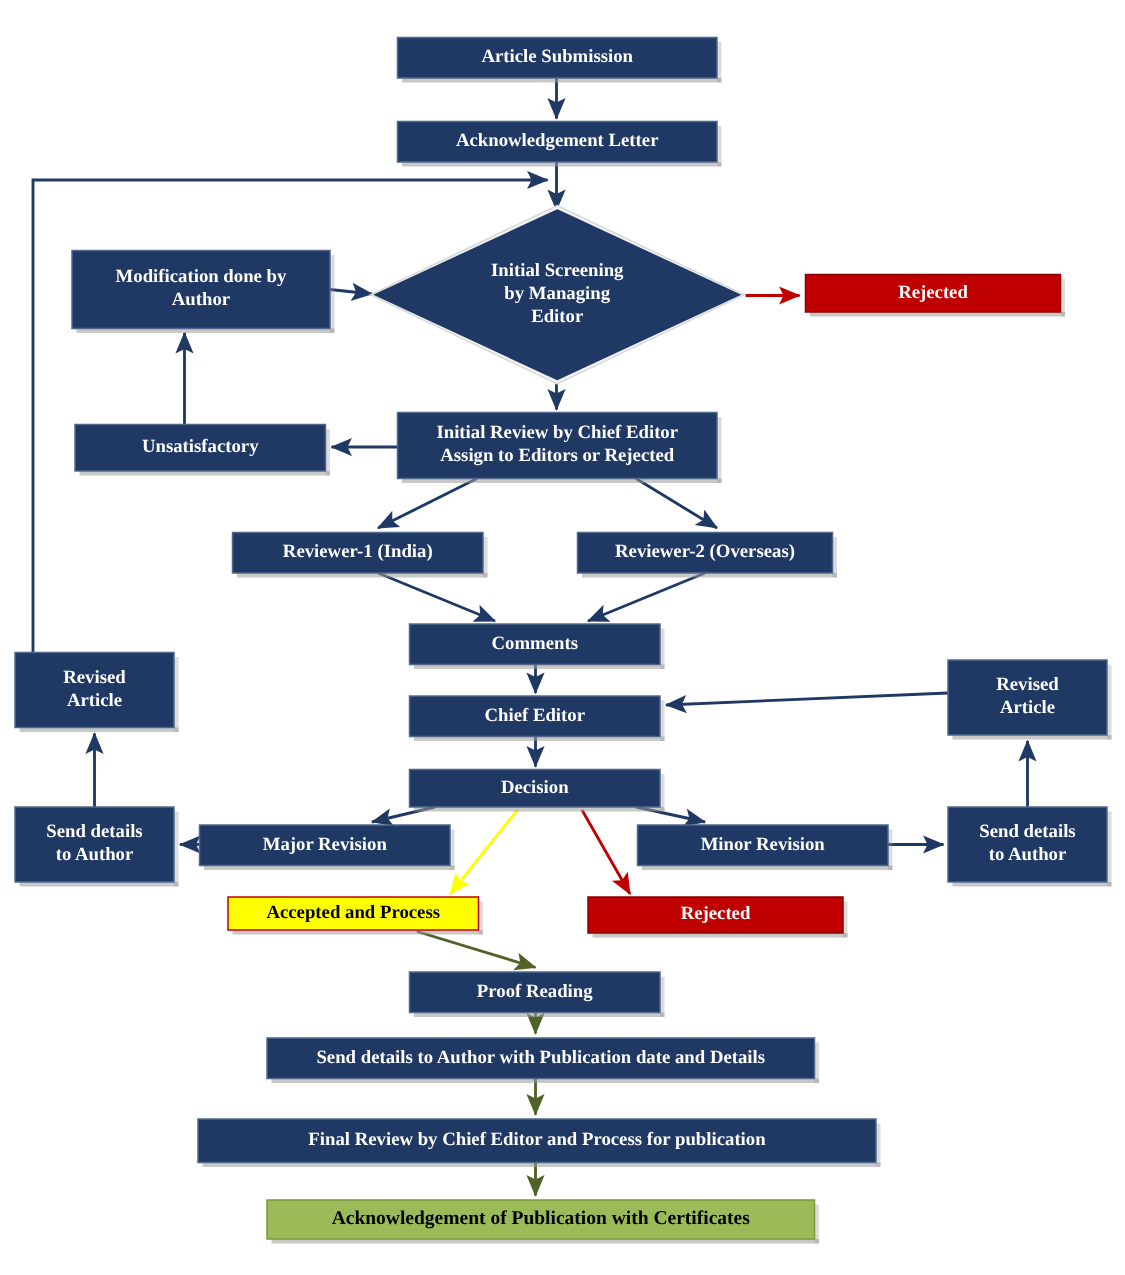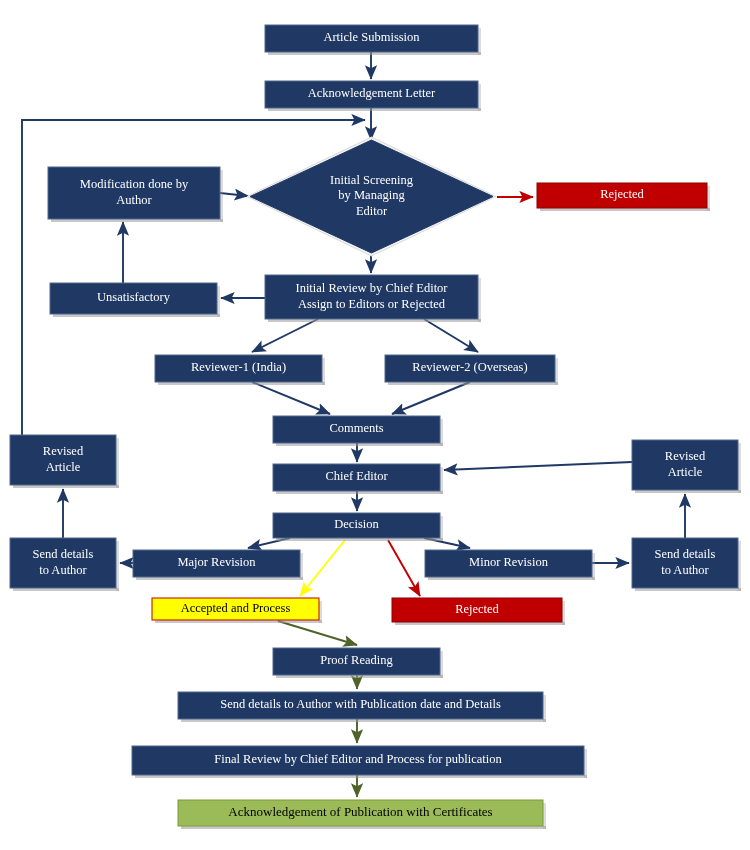--- a/index.html
+++ b/index.html
@@ -1,18 +1,18 @@
 <!DOCTYPE html>
 <html><head>
 <meta charset="utf-8">
 <style>
   html,body{margin:0;padding:0;background:#ffffff;}
   body{width:750px;height:850px;overflow:hidden;
        font-family:"Liberation Serif","DejaVu Serif",serif;}
-  #chart{position:relative;width:730px;height:850px;background:#fff;}
+  #chart{position:relative;width:730px;height:850px;background:#fff;font-weight:bold;}
   svg{display:block;}
   .nodeLabel{
     font-family:"Liberation Serif","DejaVu Serif",serif;
     text-anchor:middle;
     dominant-baseline:middle;
   }
 </style>
 </head>
 <body>
 

